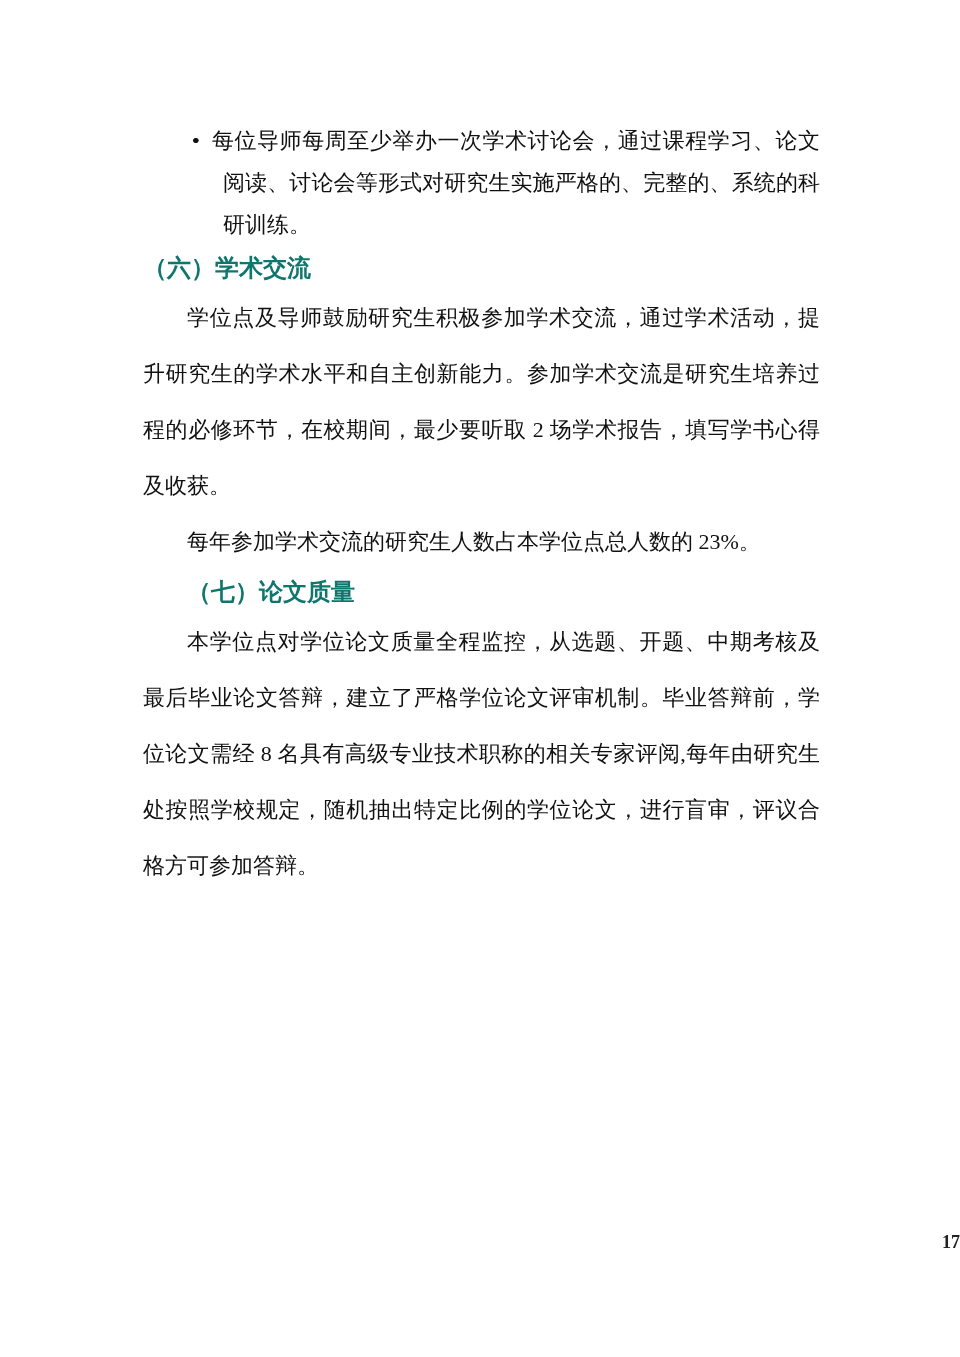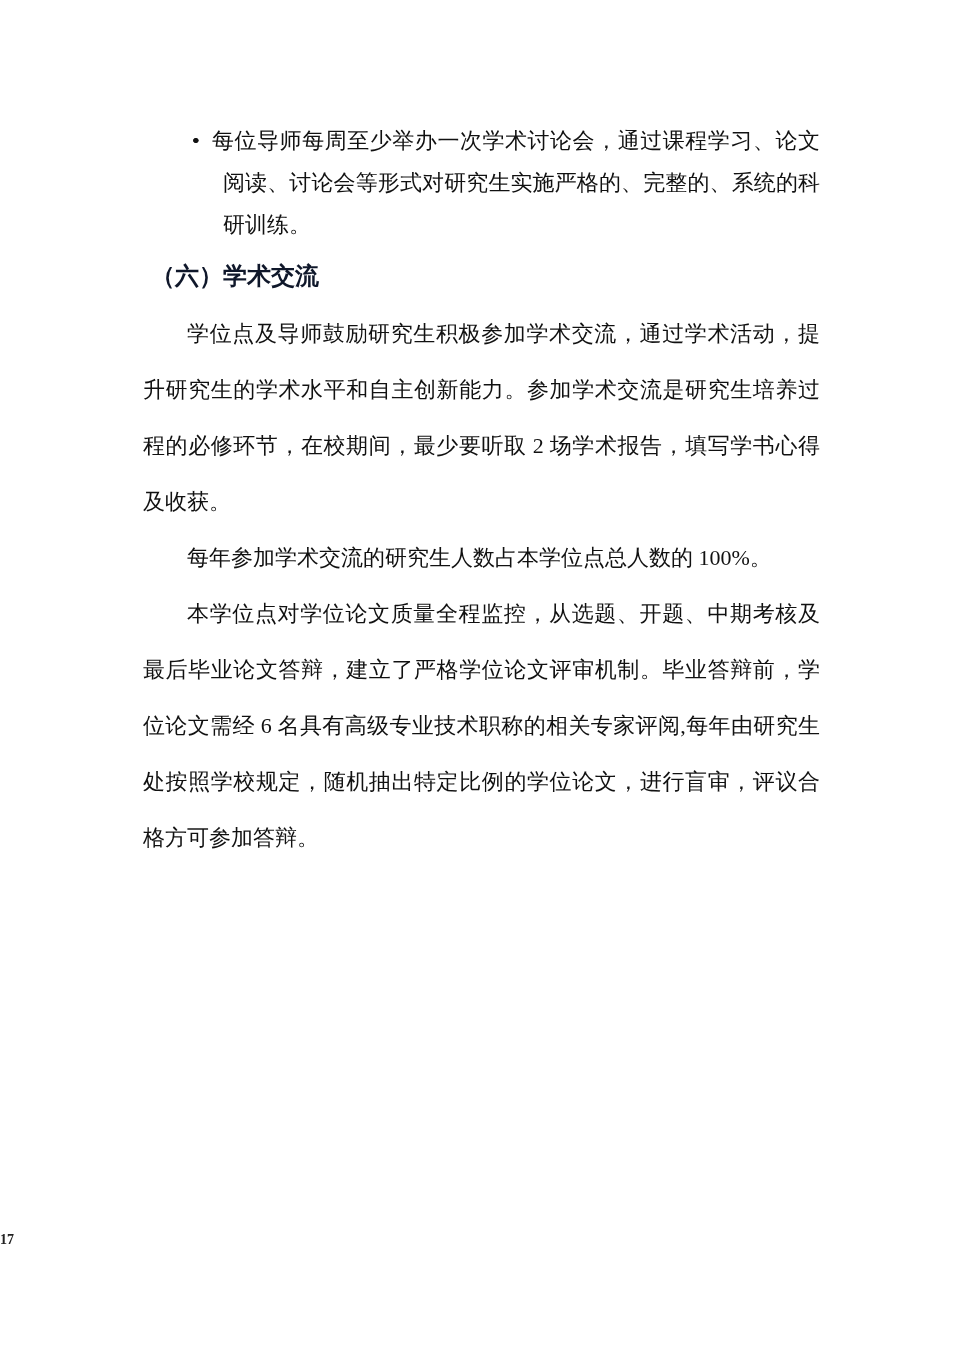--- a/index.html
+++ b/index.html
@@ -41,45 +41,45 @@
   }
   .bullet-marker {
     position: absolute;
     left: 49px;
     top: 0;
     line-height: 42px;
     font-size: 22px;
     text-indent: 0;
   }
   .section-heading {
-    margin: 8px;
+    margin: 0;
     font-size: 24px;
     line-height: 44px;
     font-weight: bold;
-    color: #0f172a;
+    color: #0f766e;
   }
   .section-heading.indented {
     text-indent: 44px;
   }
   .body-para {
     margin: 0;
     font-size: 22px;
     line-height: 56px;
     text-align: justify;
     text-indent: 44px;
   }
   .page-number {
     position: absolute;
     left: 0;
     top: 1232px;
     width: 960px;
-    text-align: left;
+    text-align: right;
     font-family: "Liberation Serif", "DejaVu Serif", serif;
     font-weight: bold;
-    font-size: 14px;
+    font-size: 18px;
     color: #222222;
   }
 </style>
 </head>
 <body>
 
 <div class="sheet">
   <div class="content">
 
     <ul class="bullet-list">
@@ -87,20 +87,21 @@
         <span class="bullet-marker">•</span>
       </li>
       <li class="bullet-item">
         <span class="bullet-marker">•</span>
         <span>每位导师每周至少举办一次学术讨论会，通过课程学习、论文阅读、讨论会等形式对研究生实施严格的、完整的、系统的科研训练。</span>
       </li>
     </ul>
 
     <h2 class="section-heading">（六）学术交流</h2>
     <p class="body-para">学位点及导师鼓励研究生积极参加学术交流，通过学术活动，提升研究生的学术水平和自主创新能力。参加学术交流是研究生培养过程的必修环节，在校期间，最少要听取 2 场学术报告，填写学书心得及收获。</p>
-    <p class="body-para">每年参加学术交流的研究生人数占本学位点总人数的 100%。</p>
+    <p class="body-para">每年参加学术交流的研究生人数占本学位点总人数的 23%。</p>
 
-    <p class="body-para">本学位点对学位论文质量全程监控，从选题、开题、中期考核及最后毕业论文答辩，建立了严格学位论文评审机制。毕业答辩前，学位论文需经 6 名具有高级专业技术职称的相关专家评阅,每年由研究生处按照学校规定，随机抽出特定比例的学位论文，进行盲审，评议合格方可参加答辩。</p>
+    <h2 class="section-heading indented">（七）论文质量</h2>
+    <p class="body-para">本学位点对学位论文质量全程监控，从选题、开题、中期考核及最后毕业论文答辩，建立了严格学位论文评审机制。毕业答辩前，学位论文需经 8 名具有高级专业技术职称的相关专家评阅,每年由研究生处按照学校规定，随机抽出特定比例的学位论文，进行盲审，评议合格方可参加答辩。</p>
 
   </div>
 
   <div class="page-number">17</div>
 </div>
 
 </body></html>

